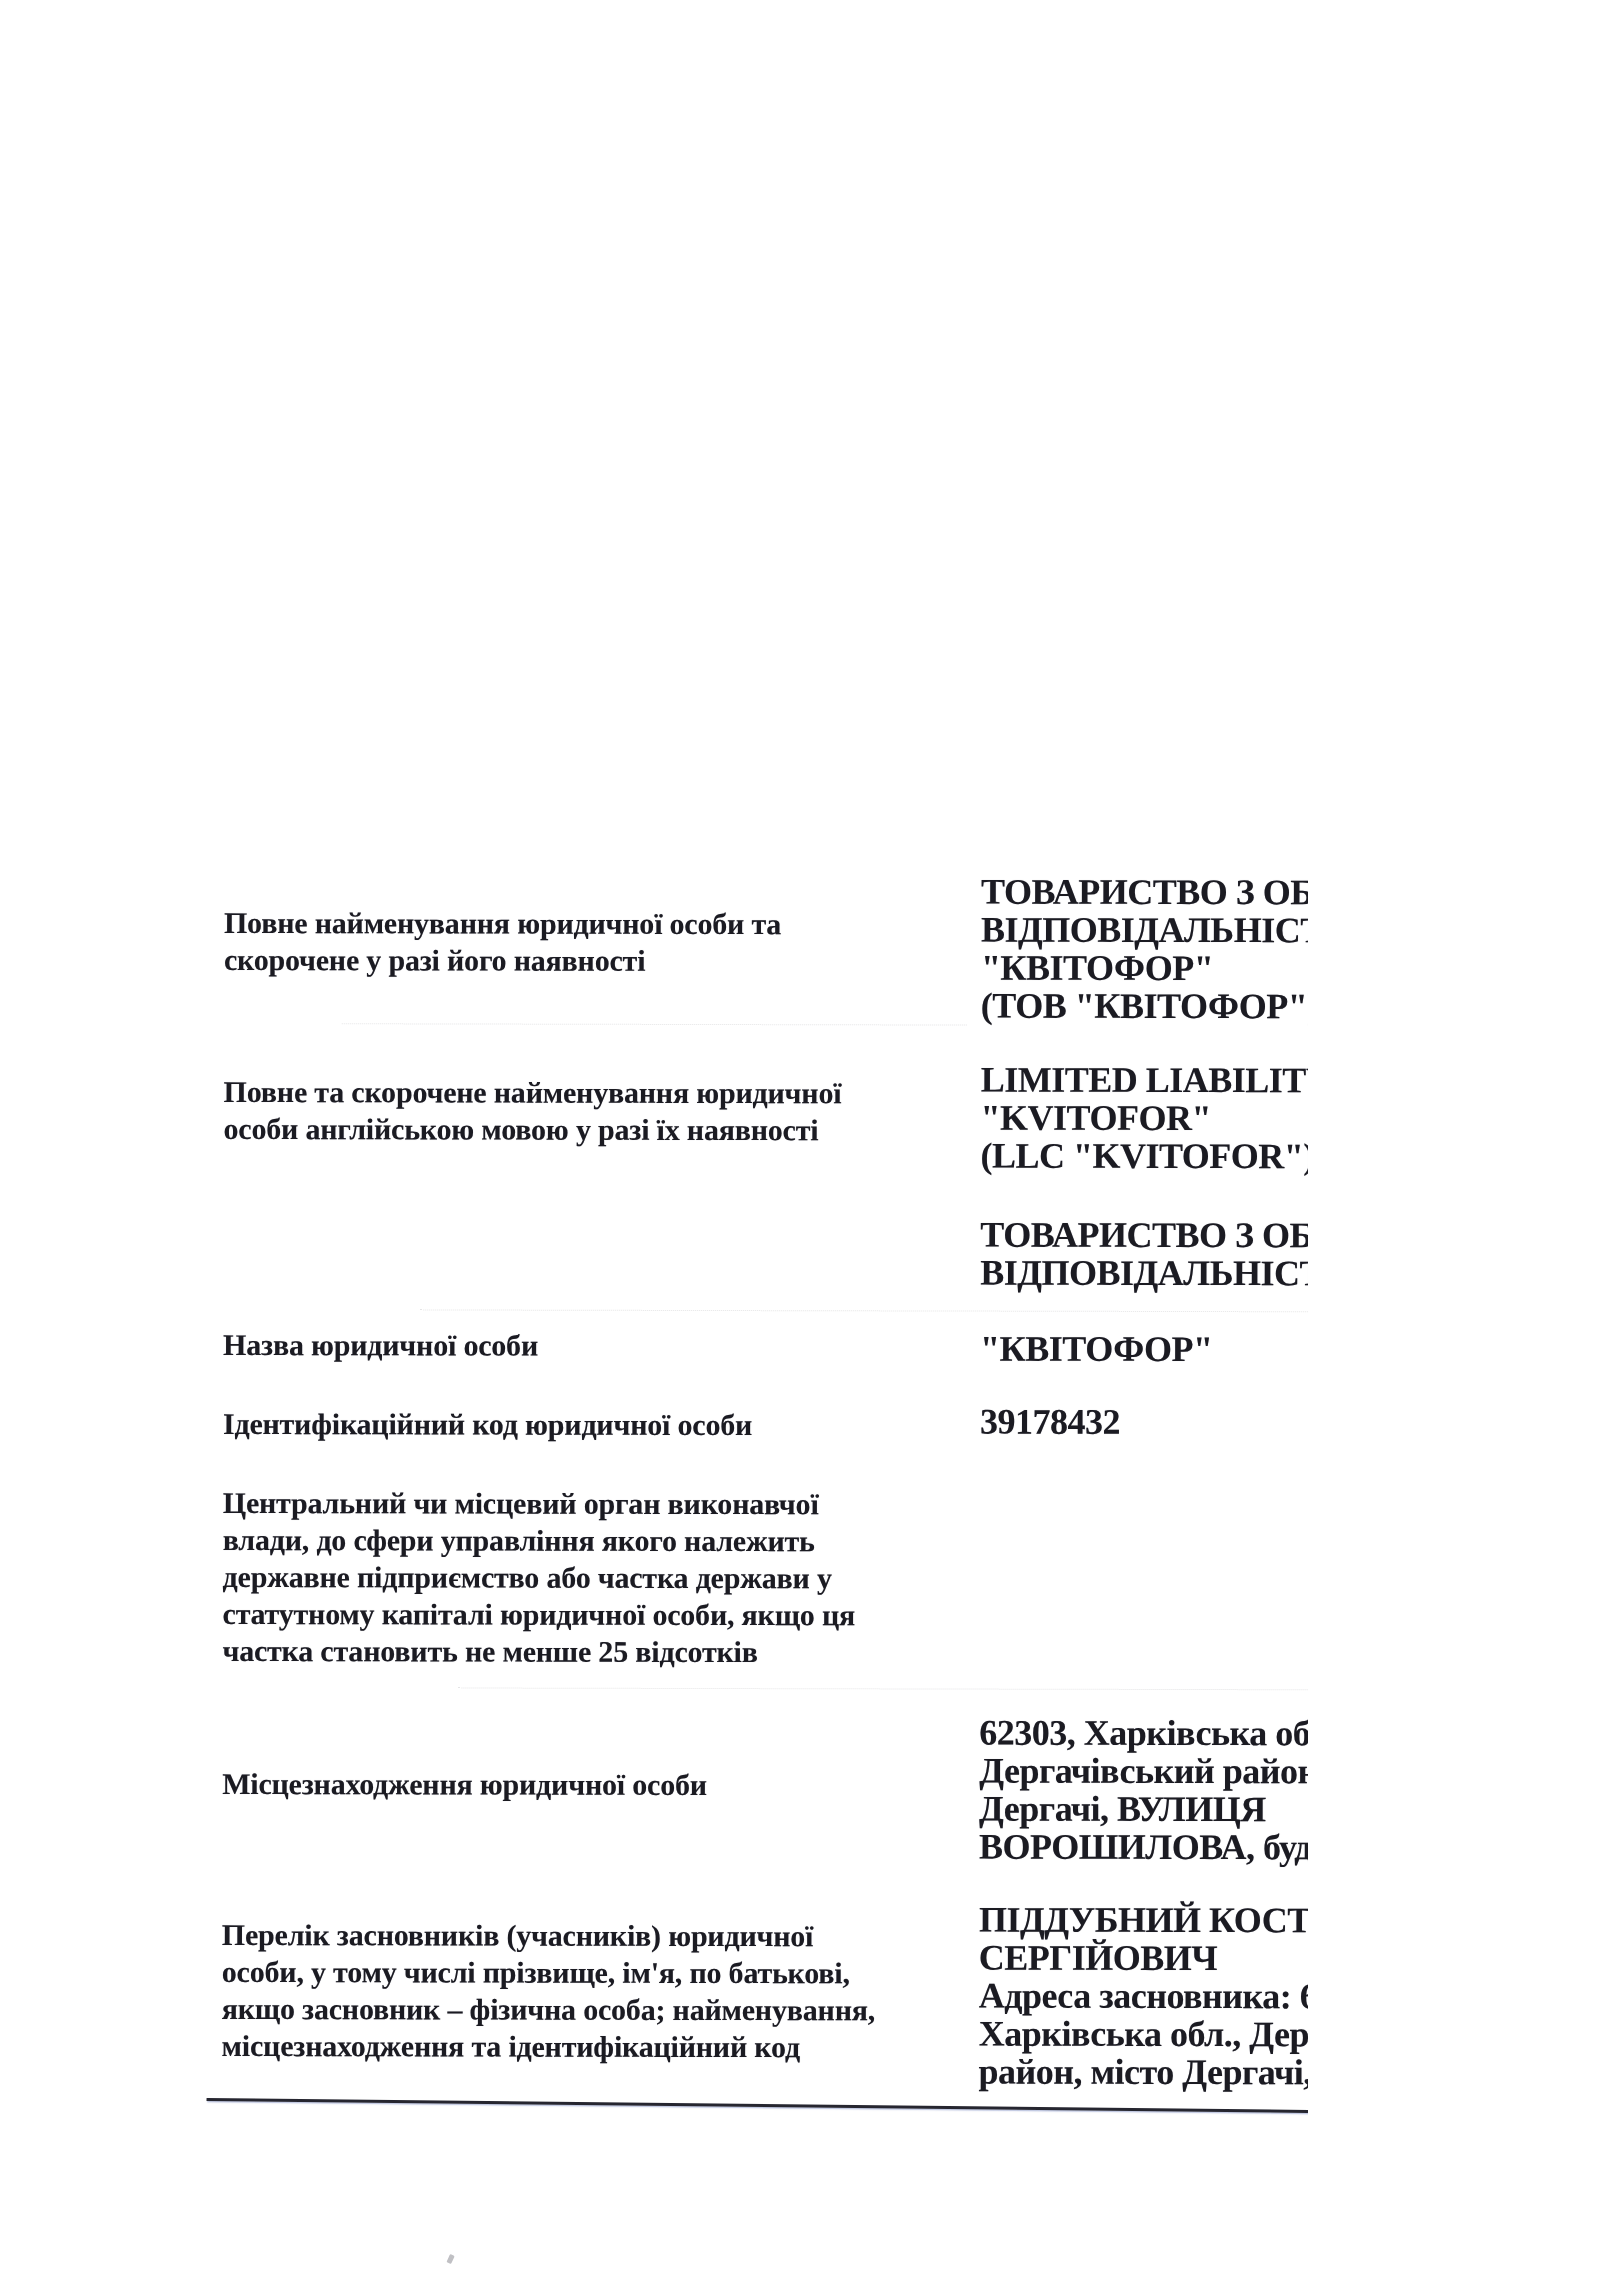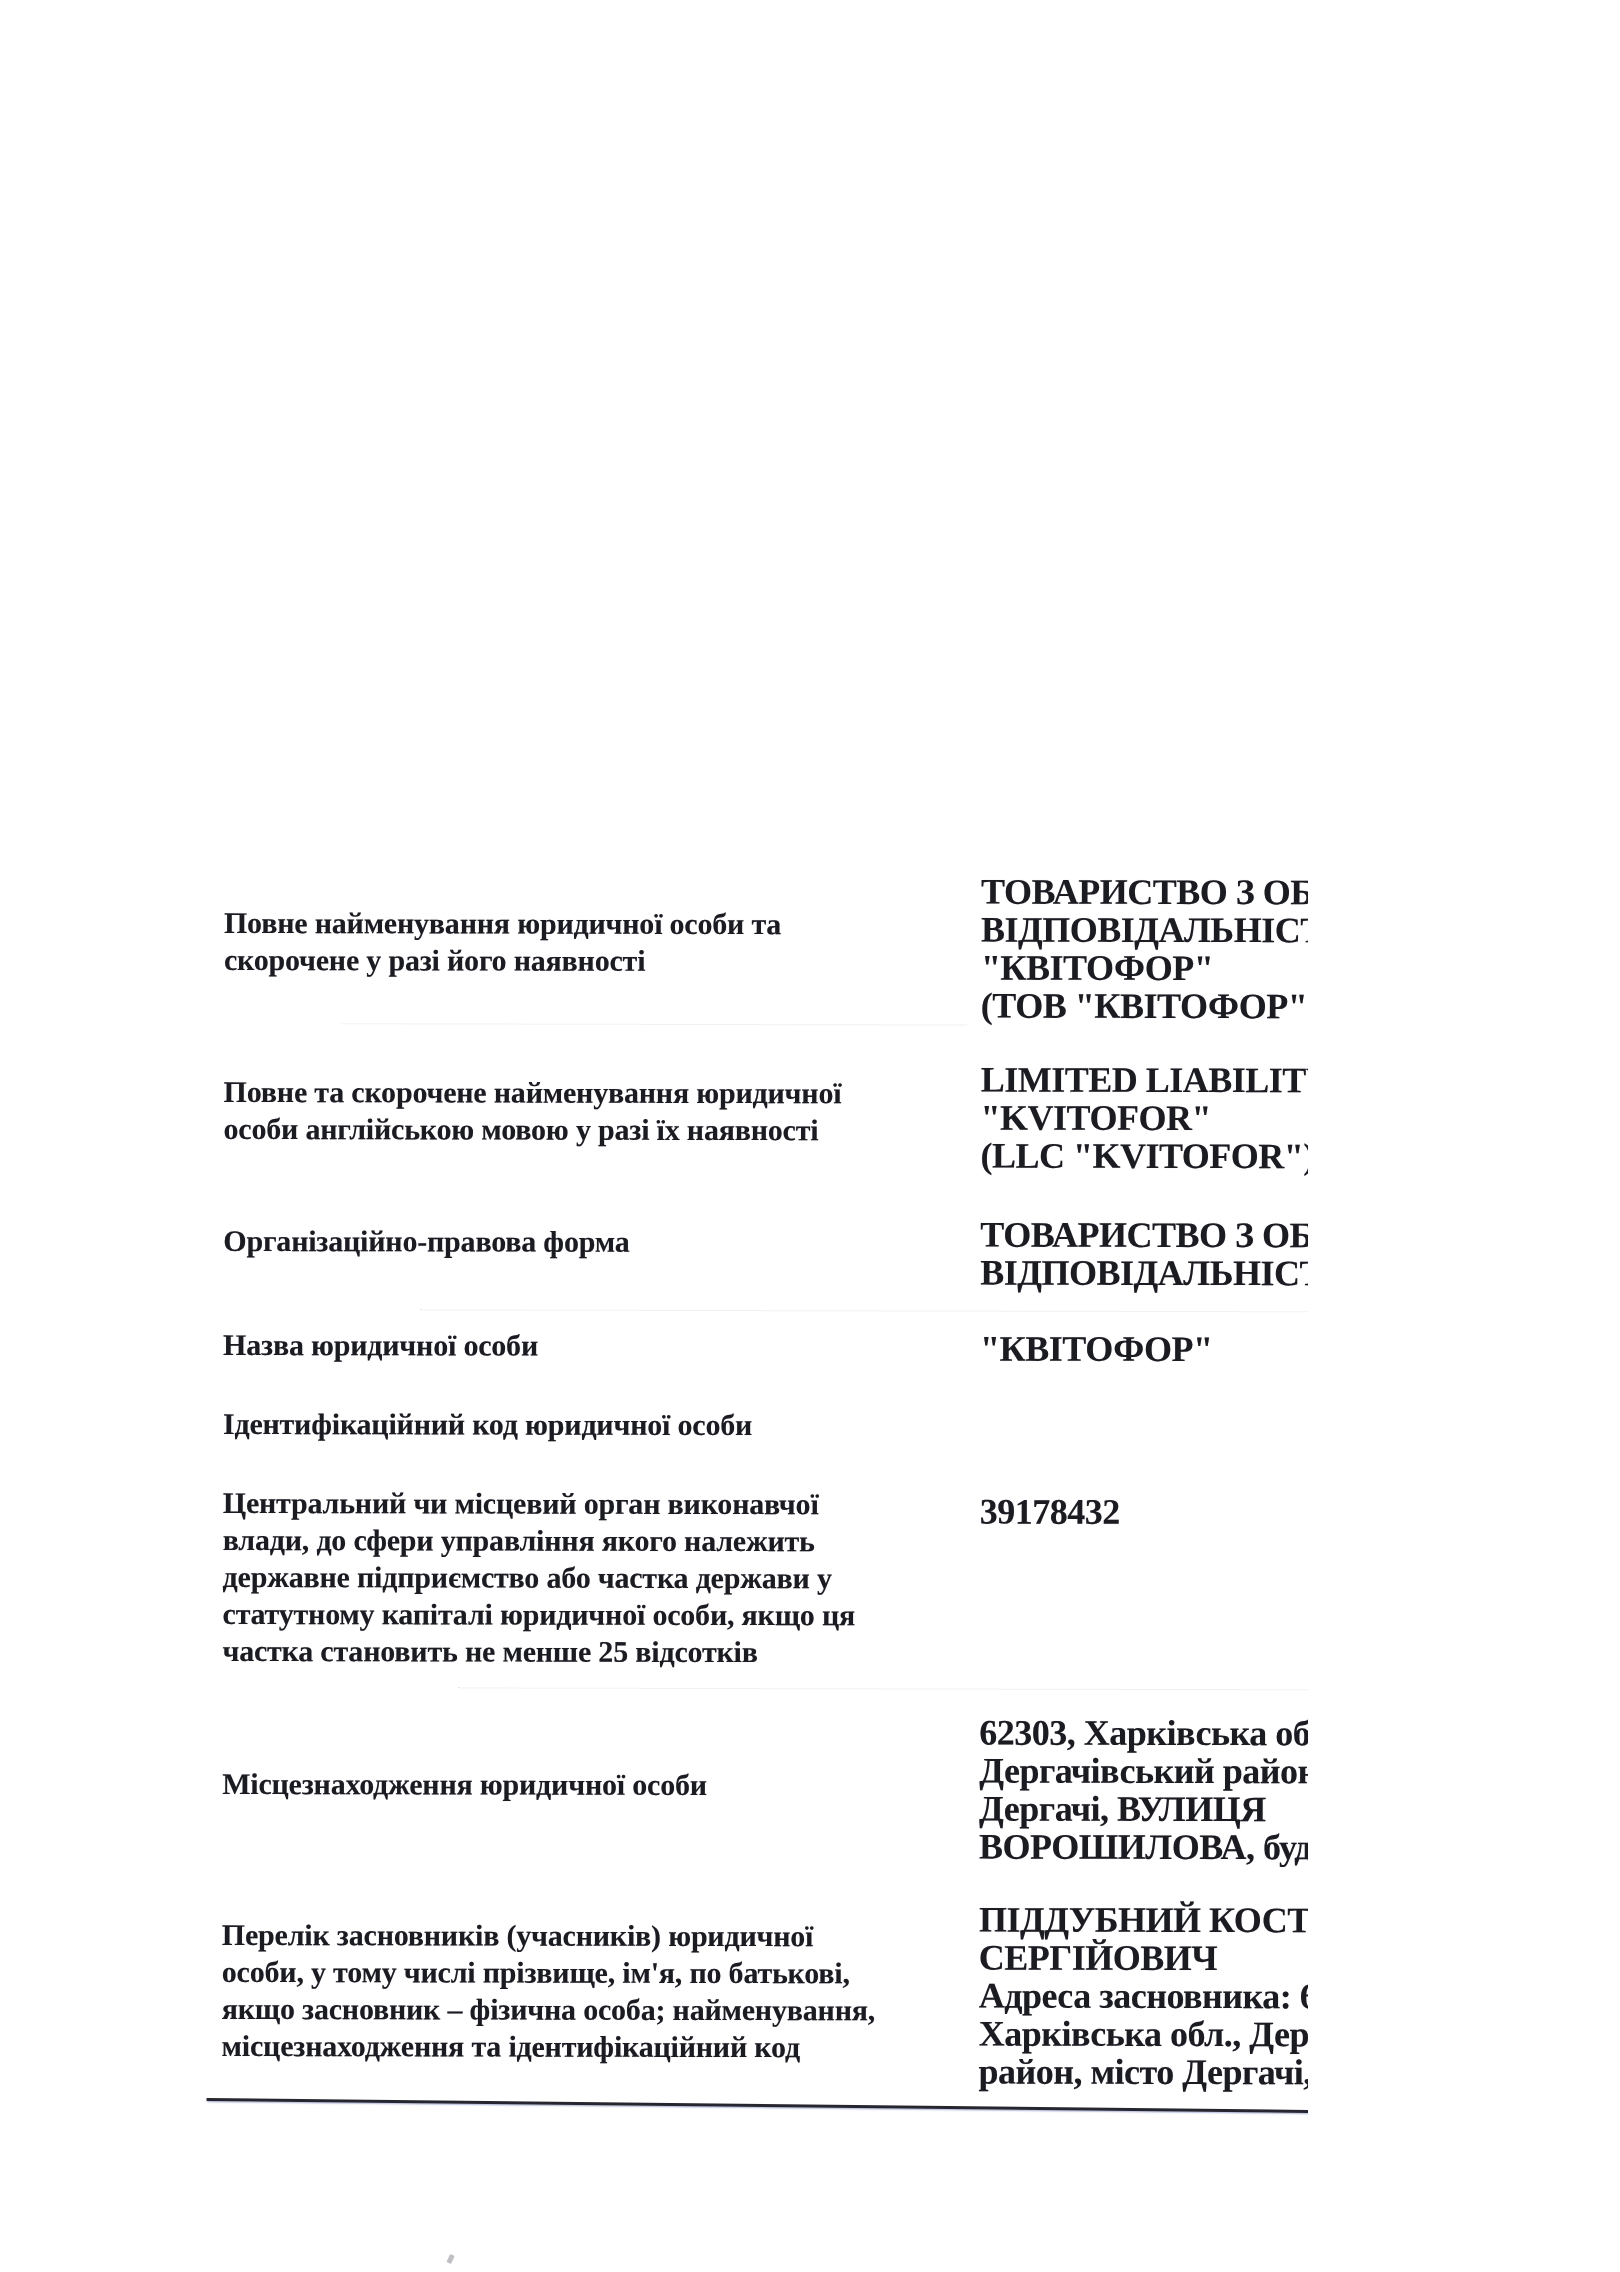--- a/index.html
+++ b/index.html
@@ -37,21 +37,21 @@
   .val {
     left: 981px;
     font-size: 36px;
     line-height: 38px;
     letter-spacing: -0.5px;
   }
   .r0l { top: 904px; }   .r0v { top: 871px; }
   .r1l { top: 1073px; }   .r1v { top: 1059px; }
   .r2l { top: 1222px; }   .r2v { top: 1214px; }
   .r3l { top: 1326px; text-align: center; }   .r3v { top: 1328px; }
-  .r4l { top: 1405px; }   .r4v { top: 1491px; }
+  .r4l { top: 1405px; }   .r4v { top: 1401px; }
   .r5l { top: 1484px; }
   .r6l { top: 1765px; }   .r6v { top: 1712px; }
   .r7l { top: 1916px; }   .r7v { top: 1899px; }
 
   .rule {
     position: absolute;
     top: 2098px;
     left: 209px;
     width: 1310px;
     height: 3.3px;
@@ -91,21 +91,20 @@
 ВІДПОВІДАЛЬНІСТЮ
 "КВІТОФОР"
 (ТОВ "КВІТОФОР")</div>
 
     <div class="lab r1l">Повне та скорочене найменування юридичної
 особи англійською мовою у разі їх наявності</div>
     <div class="val r1v">LIMITED LIABILITY COMPANY
 "KVITOFOR"
 (LLC "KVITOFOR")</div>
 
-    <div class="lab r2l">Організаційно-правова форма</div>
     <div class="val r2v">ТОВАРИСТВО З ОБМЕЖЕНОЮ
 ВІДПОВІДАЛЬНІСТЮ</div>
 
     <div class="lab r3l">Назва юридичної особи</div>
     <div class="val r3v">"КВІТОФОР"</div>
 
     <div class="lab r4l">Ідентифікаційний код юридичної особи</div>
     <div class="val r4v">39178432</div>
 
     <div class="lab r5l">Центральний чи місцевий орган виконавчої

